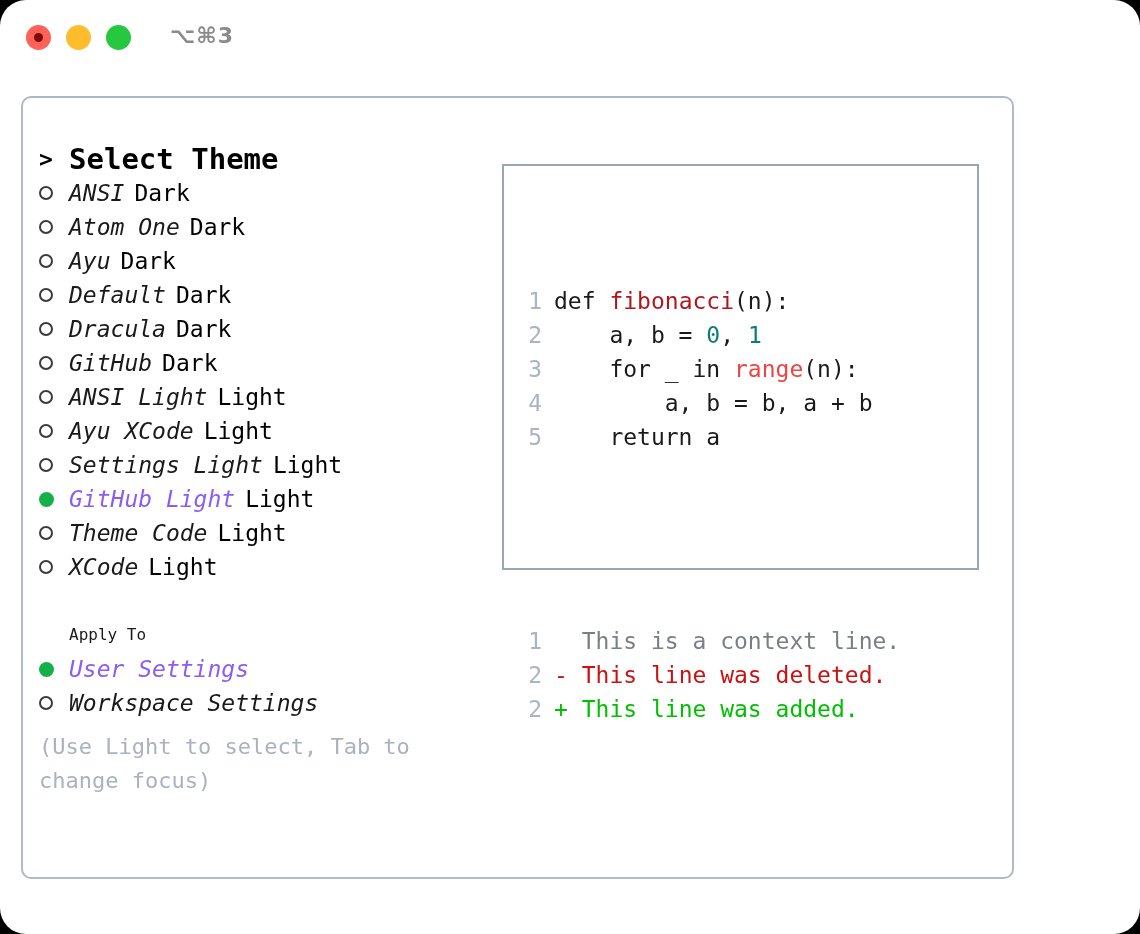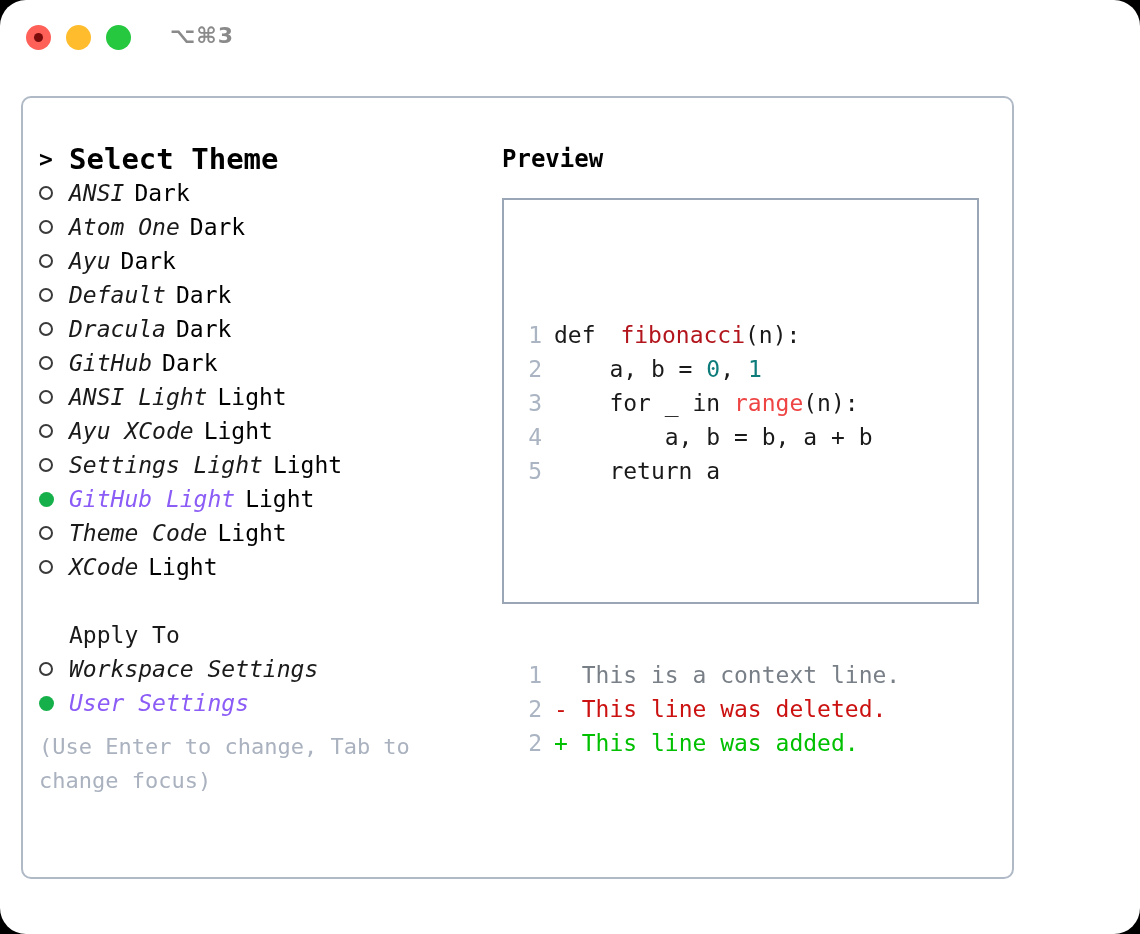--- a/index.html
+++ b/index.html
@@ -153,21 +153,21 @@
     color: #8b5cf6;
   }
 
   .tag {
     color: #000000;
     margin-left: 10px;
   }
 
   .section-title {
     color: #1a1a1a;
-    font-size: 23px;
+    font-size: 16px;
   }
 
   .spacer-row { height: 34px; }
 
   .hint {
     margin-top: 10px;
     font-size: 22px;
     line-height: 34px;
     color: #aab2bf;
     width: 420px;
@@ -212,21 +212,21 @@
 
   .lno {
     display: inline-block;
     width: 22px;
     text-align: right;
     color: #aab4c2;
     margin-right: 12px;
   }
 
   .tok-plain { color: #1a1a1a; }
-  .tok-fn    { color: #B3151C; margin-left: 11px; }
+  .tok-fn    { color: #B3151C; }
   .tok-num   { color: #0E7C7B; }
   .tok-call  { color: #ef4444; }
 
   .d-ctx { color: #787f87; }
   .d-del { color: #CC1111; }
   .d-add { color: #00C000; }
 </style>
 </head>
 <body>
 
@@ -269,29 +269,28 @@
           </div>
 
         <div class="spacer-row"></div>
 
         <div class="row">
           <span class="marker"></span>
           <span class="section-title">Apply To</span>
         </div>
 
         <div id="apply-items">
+            <div class="row"><span class="marker"><span class="circle-filled"></span></span><span class="label selected">User Settings</span></div>
             <div class="row"><span class="marker"><span class="circle-empty"></span></span><span class="label">Workspace Settings</span></div>
-            <div class="row"><span class="marker"><span class="circle-filled"></span></span><span class="label selected">User Settings</span></div>
           </div>
 
-        <div class="hint">(Use Enter to change, Tab to change focus)</div>
+        <div class="hint">(Use Light to select, Tab to change focus)</div>
       </div>
 
       <div class="right-col">
-        <div class="preview-title">Preview</div>
 
         <div class="preview-box">
           <div class="code">
             <div id="code-lines"><span class="cline"><span class="lno">1</span><span class="tok-plain">def </span><span class="tok-fn">fibonacci</span><span class="tok-plain">(n):</span></span><span class="cline"><span class="lno">2</span><span class="tok-plain">    a, b = </span><span class="tok-num">0</span><span class="tok-plain">, </span><span class="tok-num">1</span></span><span class="cline"><span class="lno">3</span><span class="tok-plain">    for _ in </span><span class="tok-call">range</span><span class="tok-plain">(n):</span></span><span class="cline"><span class="lno">4</span><span class="tok-plain">        a, b = b, a + b</span></span><span class="cline"><span class="lno">5</span><span class="tok-plain">    return a</span></span></div>
             <span class="cline"> </span>
             <div id="diff-lines"><span class="cline"><span class="lno">1</span><span class="d-ctx"> </span><span class="d-ctx"> This is a context line.</span></span><span class="cline"><span class="lno">2</span><span class="d-del">-</span><span class="d-del"> This line was deleted.</span></span><span class="cline"><span class="lno">2</span><span class="d-add">+</span><span class="d-add"> This line was added.</span></span></div>
           </div>
         </div>
       </div>
 

